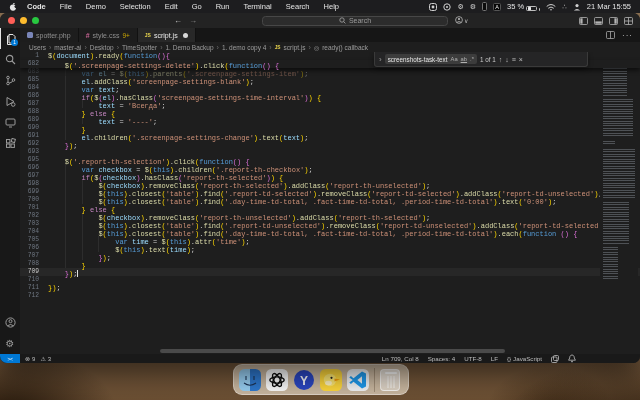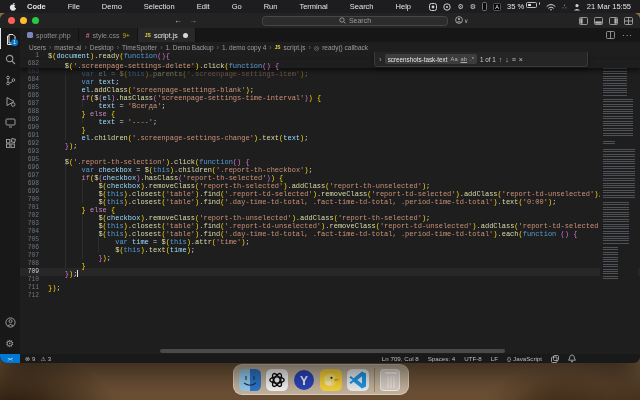--- a/index.html
+++ b/index.html
@@ -9,21 +9,21 @@
       radial-gradient(150px 95px at 2% 104%, rgba(28,17,7,.95), rgba(28,17,7,0) 70%),
       radial-gradient(210px 120px at 101% 110%, rgba(32,20,9,.92), rgba(32,20,9,0) 72%),
       radial-gradient(90px 60px at 86% 102%, rgba(50,32,14,.6), transparent 70%),
       linear-gradient(180deg,#8d7253 0%,#a48463 55%,#6b4f33 100%);}
   
   .menubar{position:absolute;top:0;left:0;width:640px;height:13px;background:#1d1d1f;display:flex;align-items:center;padding:0 9px;gap:9px;font-size:7.5px;color:#e4e4e4;z-index:60}
   .menubar .app{font-weight:bold}
   .mright{margin-left:auto;display:flex;align-items:center;gap:6px}
   .mic{display:inline-flex;align-items:center;justify-content:center;height:9px}
   .inputsrc{width:8px;height:8px;background:#060606;border:.5px solid #555;border-radius:1.5px;color:#eee;font-size:5.5px;display:flex;align-items:center;justify-content:center}
-  .batt{display:flex;align-items:flex-start;gap:2px}
+  .batt{display:flex;align-items:flex-end;gap:2px}
   .battbody{width:11px;height:5.5px;border:.8px solid #bdbdbd;border-radius:1.5px;position:relative}
   .battbody i{position:absolute;left:.5px;top:.5px;bottom:.5px;width:3px;background:#e8e8e8;border-radius:.5px}
   .battnub{width:1.2px;height:3px;background:#bdbdbd;border-radius:0 1px 1px 0}
   
   .window{position:absolute;top:13px;left:0;width:640px;height:350px;background:#1e1e1e;border-radius:7px;box-shadow:0 12px 28px rgba(0,0,0,.55);overflow:hidden;z-index:10}
   .titlebar{position:absolute;top:0;left:0;right:0;height:15px;background:#232323}
   .lights{position:absolute;left:8px;top:4px;display:flex;gap:5px}
   .light{width:7px;height:7px;border-radius:50%}
   .navarrows{position:absolute;left:174px;top:3px;display:flex;gap:7px;color:#c8c8c8;font-size:8px;line-height:9px}
   .navarrows .fwd{color:#8b8b8b}
@@ -97,21 +97,21 @@
 <body>
 
 <div class="menubar">
   <span class="mic">
     <svg width="9" height="10" viewBox="0 0 9 10">
         <circle cx="4" cy="5.6" r="3.1" fill="#e4e4e4"></circle>
         <circle cx="7.2" cy="4.6" r="1.7" fill="#1d1d1f"></circle>
         <ellipse cx="4.8" cy="1.7" rx="1" ry="0.6" fill="#e4e4e4" transform="rotate(-35 4.8 1.7)"></ellipse>
       </svg>
   </span>
-  <span id="menu-items" style="display:flex;gap:22px">
+  <span id="menu-items" style="display:flex;gap:14px">
       <span class="app">Code</span>
       <span>File</span>
       <span>Demo</span>
       <span>Selection</span>
       <span>Edit</span>
       <span>Go</span>
       <span>Run</span>
       <span>Terminal</span>
       <span>Search</span>
       <span>Help</span>
@@ -308,22 +308,22 @@
       <span class="bsep">›</span>
       <span class="bsym">◎</span>
       <span>ready() callback</span>
     </div>
 
   <div class="editor">
     <div id="code-rows">
         <div class="crow sticky"><span class="ln">1</span><span class="ct"><span class="tk-fn">$</span><span class="tk-b1">(</span><span class="tk-var">document</span><span class="tk-b1">)</span><span class="tk-pun">.</span><span class="tk-fn">ready</span><span class="tk-b1">(</span><span class="tk-kw">function</span><span class="tk-b2">()</span><span class="tk-b2">{</span></span></div>
         <div class="crow sticky sticky-last"><span class="ln">682</span><span class="ct"><span class="iu"></span><span class="tk-fn">$</span><span class="tk-b1">(</span><span class="tk-str">'.screenpage-settings-delete'</span><span class="tk-b1">)</span><span class="tk-pun">.</span><span class="tk-fn">click</span><span class="tk-b1">(</span><span class="tk-kw">function</span><span class="tk-b2">()</span><span class="tk-pun"> </span><span class="tk-b2">{</span></span></div>
         <div class="crow dim"><span class="ln">683</span><span class="ct"><span class="iu"></span><span class="iu g"></span><span class="tk-kw">var</span><span class="tk-pun"> </span><span class="tk-var">el</span><span class="tk-pun"> = </span><span class="tk-fn">$</span><span class="tk-b1">(</span><span class="tk-kw">this</span><span class="tk-b1">)</span><span class="tk-pun">.</span><span class="tk-fn">parents</span><span class="tk-b1">(</span><span class="tk-str">'.screenpage-settings-item'</span><span class="tk-b1">)</span><span class="tk-pun">;</span></span></div>
+        <div class="crow"><span class="ln">685</span><span class="ct"><span class="iu"></span><span class="iu g"></span><span class="tk-var">el</span><span class="tk-pun">.</span><span class="tk-fn">addClass</span><span class="tk-b1">(</span><span class="tk-str">'screenpage-settings-blank'</span><span class="tk-b1">)</span><span class="tk-pun">;</span></span></div>
         <div class="crow"><span class="ln">684</span><span class="ct"><span class="iu"></span><span class="iu g"></span><span class="tk-kw">var</span><span class="tk-pun"> </span><span class="tk-var">text</span><span class="tk-pun">;</span></span></div>
-        <div class="crow"><span class="ln">685</span><span class="ct"><span class="iu"></span><span class="iu g"></span><span class="tk-var">el</span><span class="tk-pun">.</span><span class="tk-fn">addClass</span><span class="tk-b1">(</span><span class="tk-str">'screenpage-settings-blank'</span><span class="tk-b1">)</span><span class="tk-pun">;</span></span></div>
         <div class="crow"><span class="ln">686</span><span class="ct"><span class="iu"></span><span class="iu g"></span><span class="tk-ctl">if</span><span class="tk-b1">(</span><span class="tk-fn">$</span><span class="tk-b2">(</span><span class="tk-var">el</span><span class="tk-b2">)</span><span class="tk-pun">.</span><span class="tk-fn">hasClass</span><span class="tk-b2">(</span><span class="tk-str">'screenpage-settings-time-interval'</span><span class="tk-b2">)</span><span class="tk-b1">)</span><span class="tk-pun"> </span><span class="tk-b1">{</span></span></div>
         <div class="crow"><span class="ln">687</span><span class="ct"><span class="iu"></span><span class="iu g"></span><span class="iu g"></span><span class="tk-var">text</span><span class="tk-pun"> = </span><span class="tk-str">'Всегда'</span><span class="tk-pun">;</span></span></div>
         <div class="crow"><span class="ln">688</span><span class="ct"><span class="iu"></span><span class="iu g"></span><span class="tk-b1">}</span><span class="tk-ctl"> else </span><span class="tk-b1">{</span></span></div>
         <div class="crow"><span class="ln">689</span><span class="ct"><span class="iu"></span><span class="iu g"></span><span class="iu g"></span><span class="tk-var">text</span><span class="tk-pun"> = </span><span class="tk-str">'----'</span><span class="tk-pun">;</span></span></div>
         <div class="crow"><span class="ln">690</span><span class="ct"><span class="iu"></span><span class="iu g"></span><span class="tk-b1">}</span></span></div>
         <div class="crow"><span class="ln">691</span><span class="ct"><span class="iu"></span><span class="iu g"></span><span class="tk-var">el</span><span class="tk-pun">.</span><span class="tk-fn">children</span><span class="tk-b1">(</span><span class="tk-str">'.screenpage-settings-change'</span><span class="tk-b1">)</span><span class="tk-pun">.</span><span class="tk-fn">text</span><span class="tk-b1">(</span><span class="tk-var">text</span><span class="tk-b1">)</span><span class="tk-pun">;</span></span></div>
         <div class="crow"><span class="ln">692</span><span class="ct"><span class="iu"></span><span class="tk-b2">}</span><span class="tk-b1">)</span><span class="tk-pun">;</span></span></div>
         <div class="crow"><span class="ln">693</span><span class="ct"></span></div>
         <div class="crow"><span class="ln">695</span><span class="ct"><span class="iu"></span><span class="tk-fn">$</span><span class="tk-b1">(</span><span class="tk-str">'.report-th-selection'</span><span class="tk-b1">)</span><span class="tk-pun">.</span><span class="tk-fn">click</span><span class="tk-b1">(</span><span class="tk-kw">function</span><span class="tk-b2">()</span><span class="tk-pun"> </span><span class="tk-b2">{</span></span></div>
         <div class="crow"><span class="ln">696</span><span class="ct"><span class="iu"></span><span class="iu g"></span><span class="tk-kw">var</span><span class="tk-pun"> </span><span class="tk-var">checkbox</span><span class="tk-pun"> = </span><span class="tk-fn">$</span><span class="tk-b1">(</span><span class="tk-kw">this</span><span class="tk-b1">)</span><span class="tk-pun">.</span><span class="tk-fn">children</span><span class="tk-b1">(</span><span class="tk-str">'.report-th-checkbox'</span><span class="tk-b1">)</span><span class="tk-pun">;</span></span></div>

